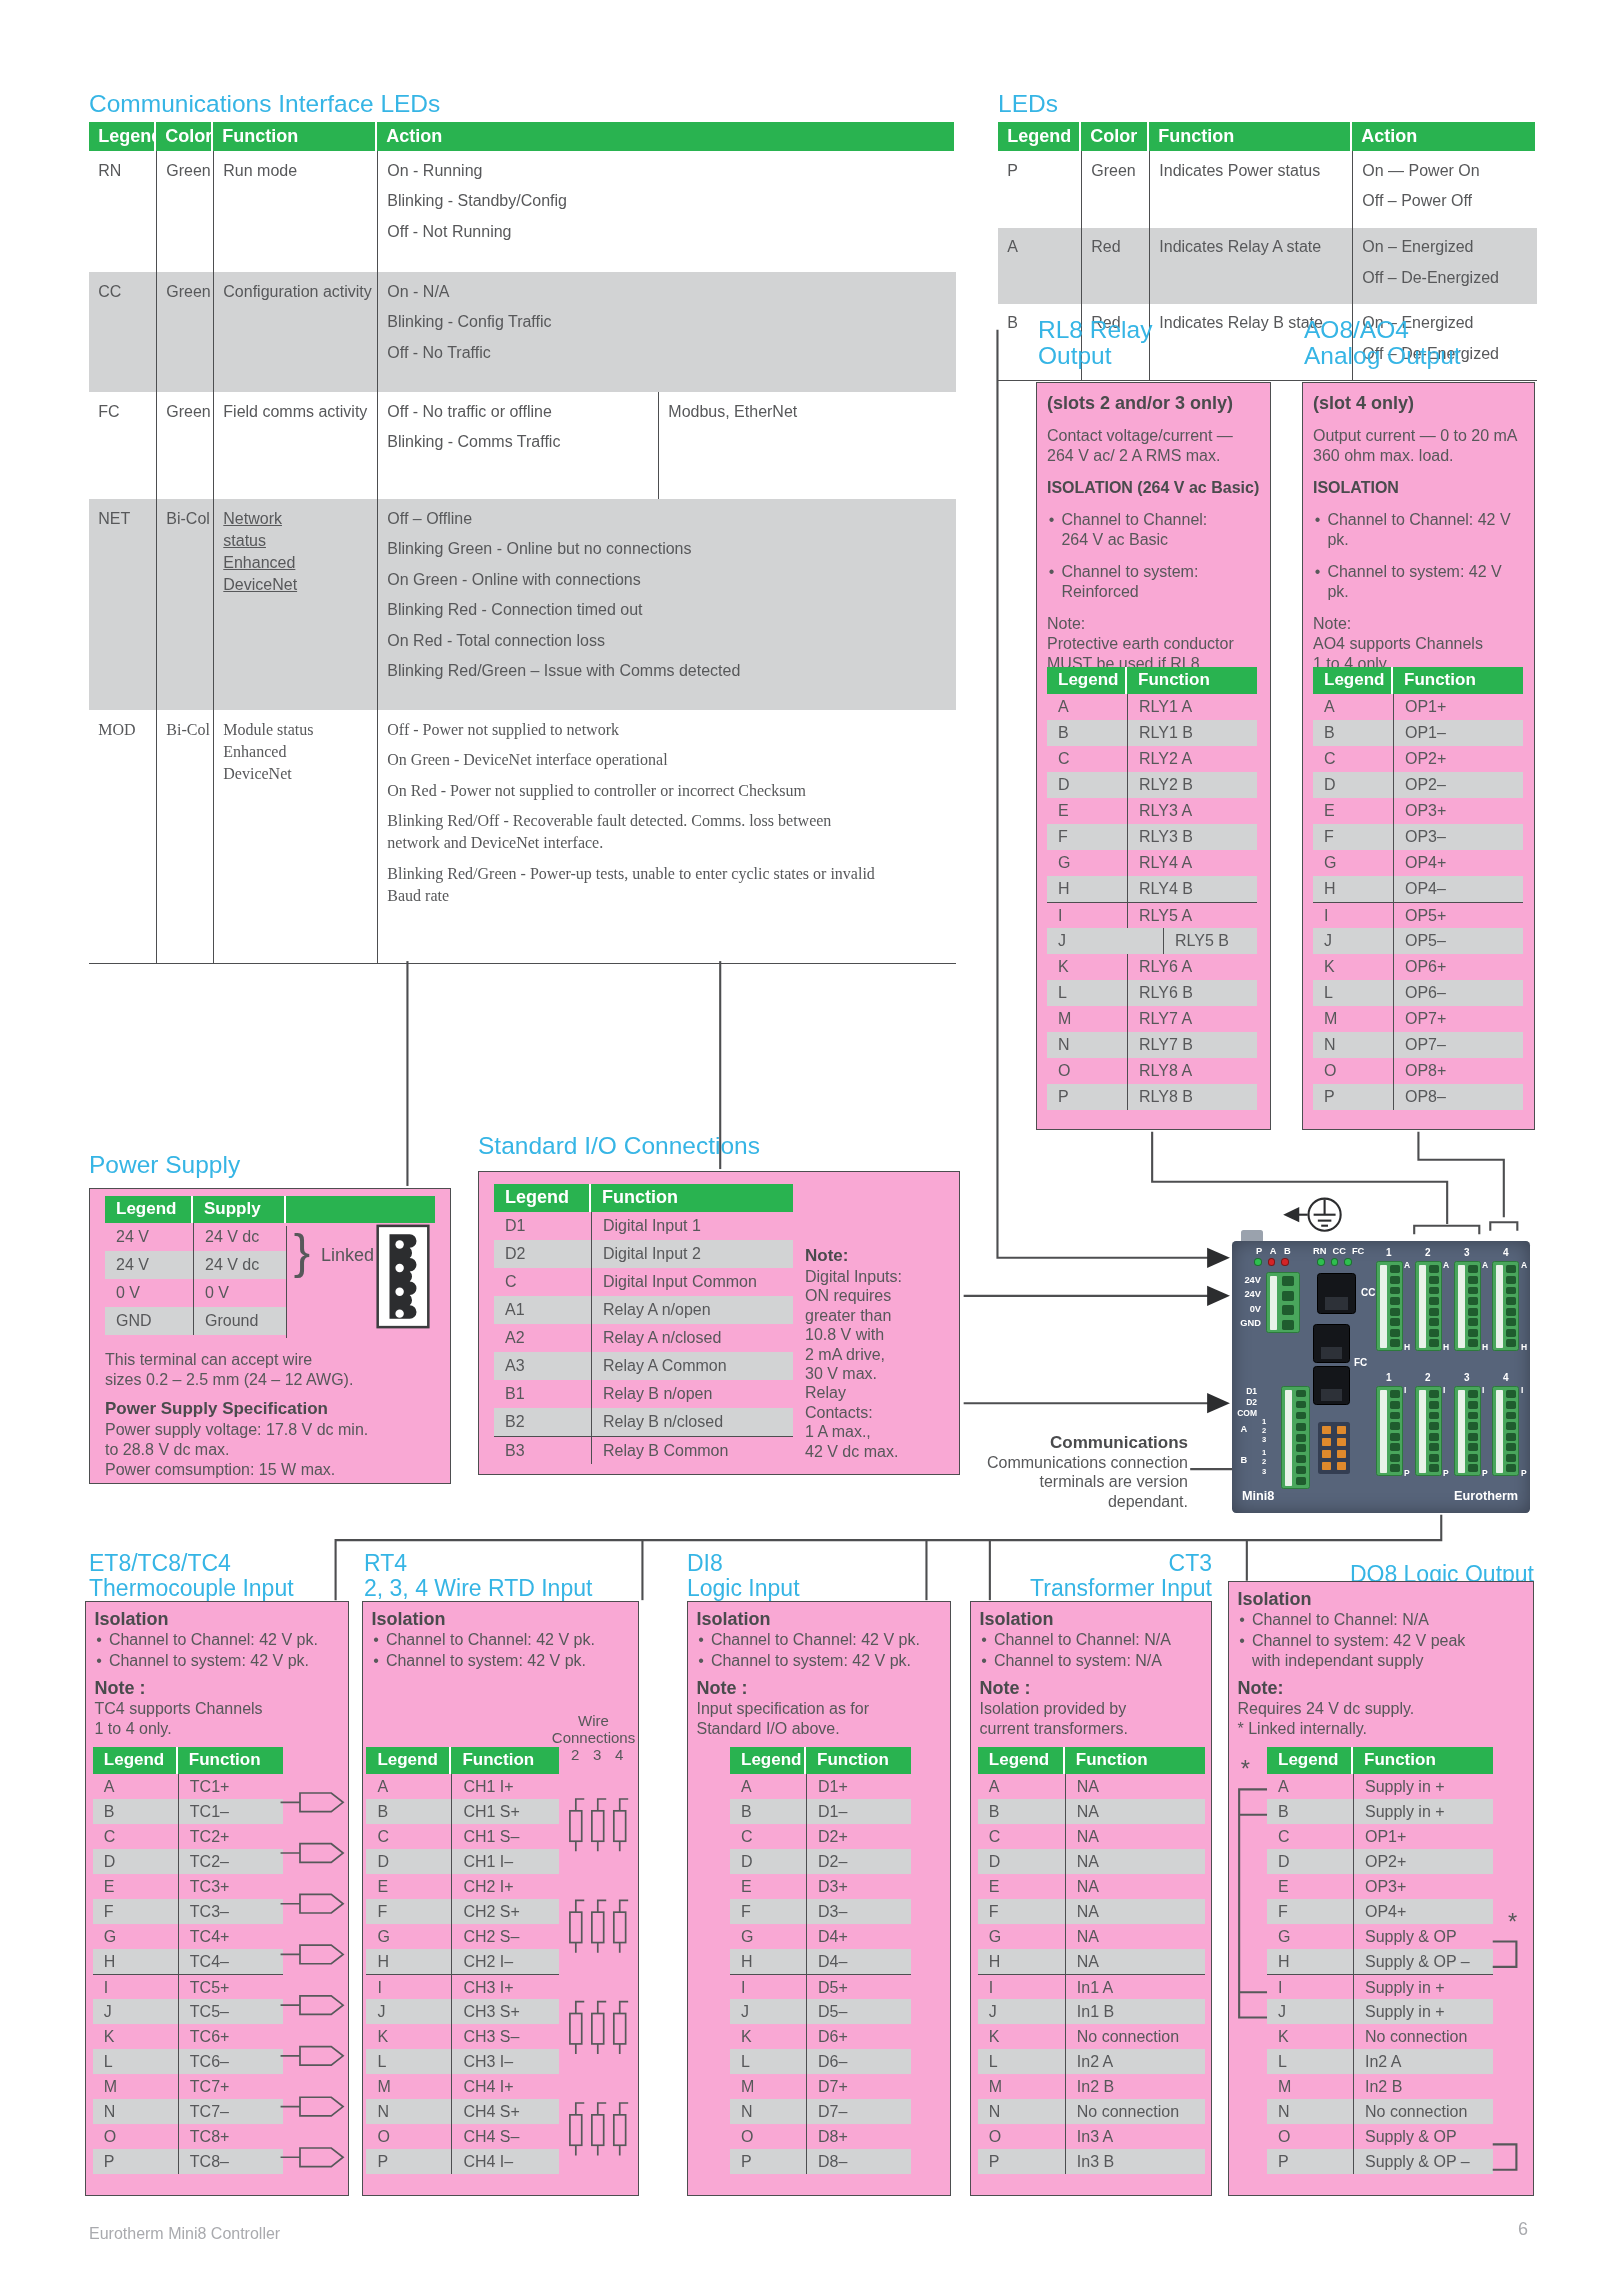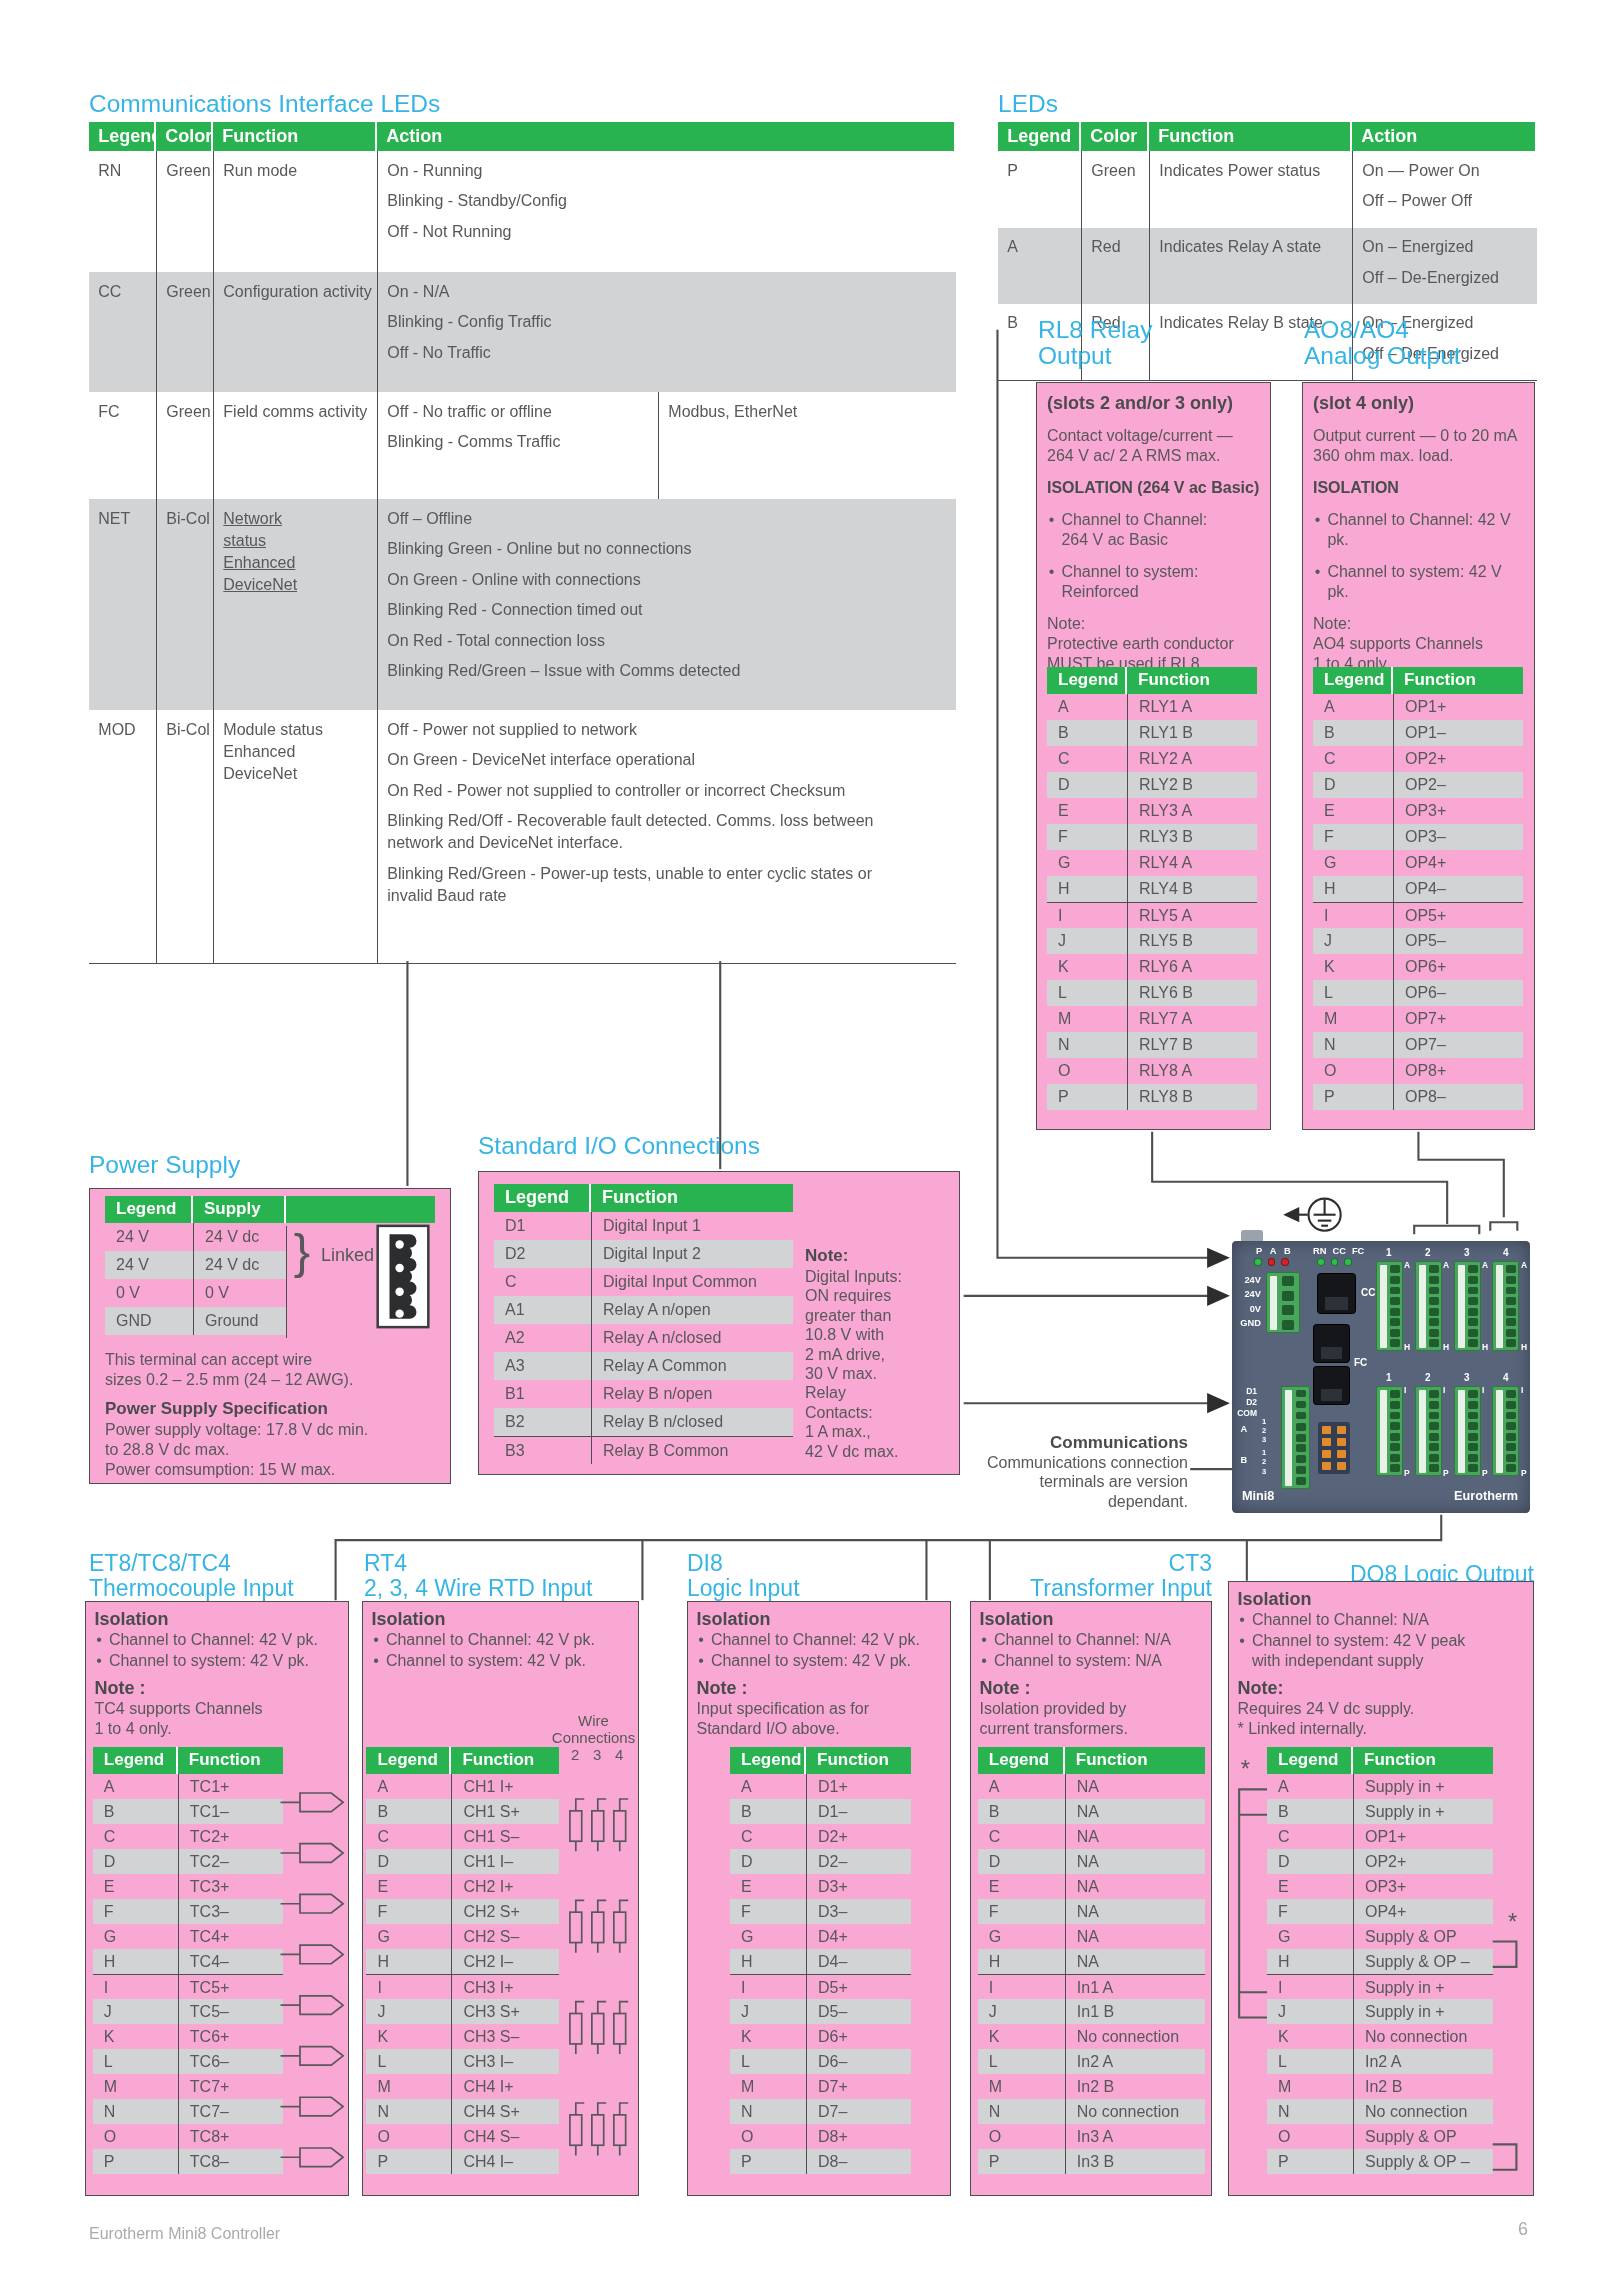--- a/index.html
+++ b/index.html
@@ -160,21 +160,21 @@
           </div>
           <div class="c" style="width: 577px;">
             <div class="act">Off – Offline</div>
             <div class="act">Blinking Green - Online but no connections</div>
             <div class="act">On Green - Online with connections</div>
             <div class="act">Blinking Red - Connection timed out</div>
             <div class="act">On Red - Total connection loss</div>
             <div class="act">Blinking Red/Green – Issue with Comms detected</div>
           </div>
         </div>
-        <div class="bt-row" style="min-height: 253px;">
+        <div class="bt-row" style="min-height: 253px; font-family: Liberation Serif, serif;">
           <div class="c" style="width: 67px;">MOD</div>
           <div class="c" style="width: 57px;">Bi-Col</div>
           <div class="c" style="width: 164px;">
             <div>Module status</div>
             <div>Enhanced</div>
             <div>DeviceNet</div>
           </div>
           <div class="c" style="width: 577px;">
             <div class="act">Off - Power not supplied to network</div>
             <div class="act">On Green - DeviceNet interface operational</div>
@@ -286,21 +286,21 @@
         <div class="lg-row shaded" style="height: 26px; line-height: 26px;">
           <div class="c" style="width: 80px;">H</div>
           <div class="c" style="flex: 1 1 0%;">RLY4 B</div>
         </div>
         <div class="lg-row sep" style="height: 26px; line-height: 26px;">
           <div class="c" style="width: 80px;">I</div>
           <div class="c" style="flex: 1 1 0%;">RLY5 A</div>
         </div>
         <div class="lg-row shaded" style="height: 26px; line-height: 26px;">
           <div class="c" style="width: 80px;">J</div>
-          <div class="c" style="flex: 1 1 0%;">RLY5 B</div>
+          <div class="c" style="flex: 1 1 0%; margin-left: 36px;">RLY5 B</div>
         </div>
         <div class="lg-row" style="height: 26px; line-height: 26px;">
           <div class="c" style="width: 80px;">K</div>
           <div class="c" style="flex: 1 1 0%;">RLY6 A</div>
         </div>
         <div class="lg-row shaded" style="height: 26px; line-height: 26px;">
           <div class="c" style="width: 80px;">L</div>
           <div class="c" style="flex: 1 1 0%;">RLY6 B</div>
         </div>
         <div class="lg-row" style="height: 26px; line-height: 26px;">

